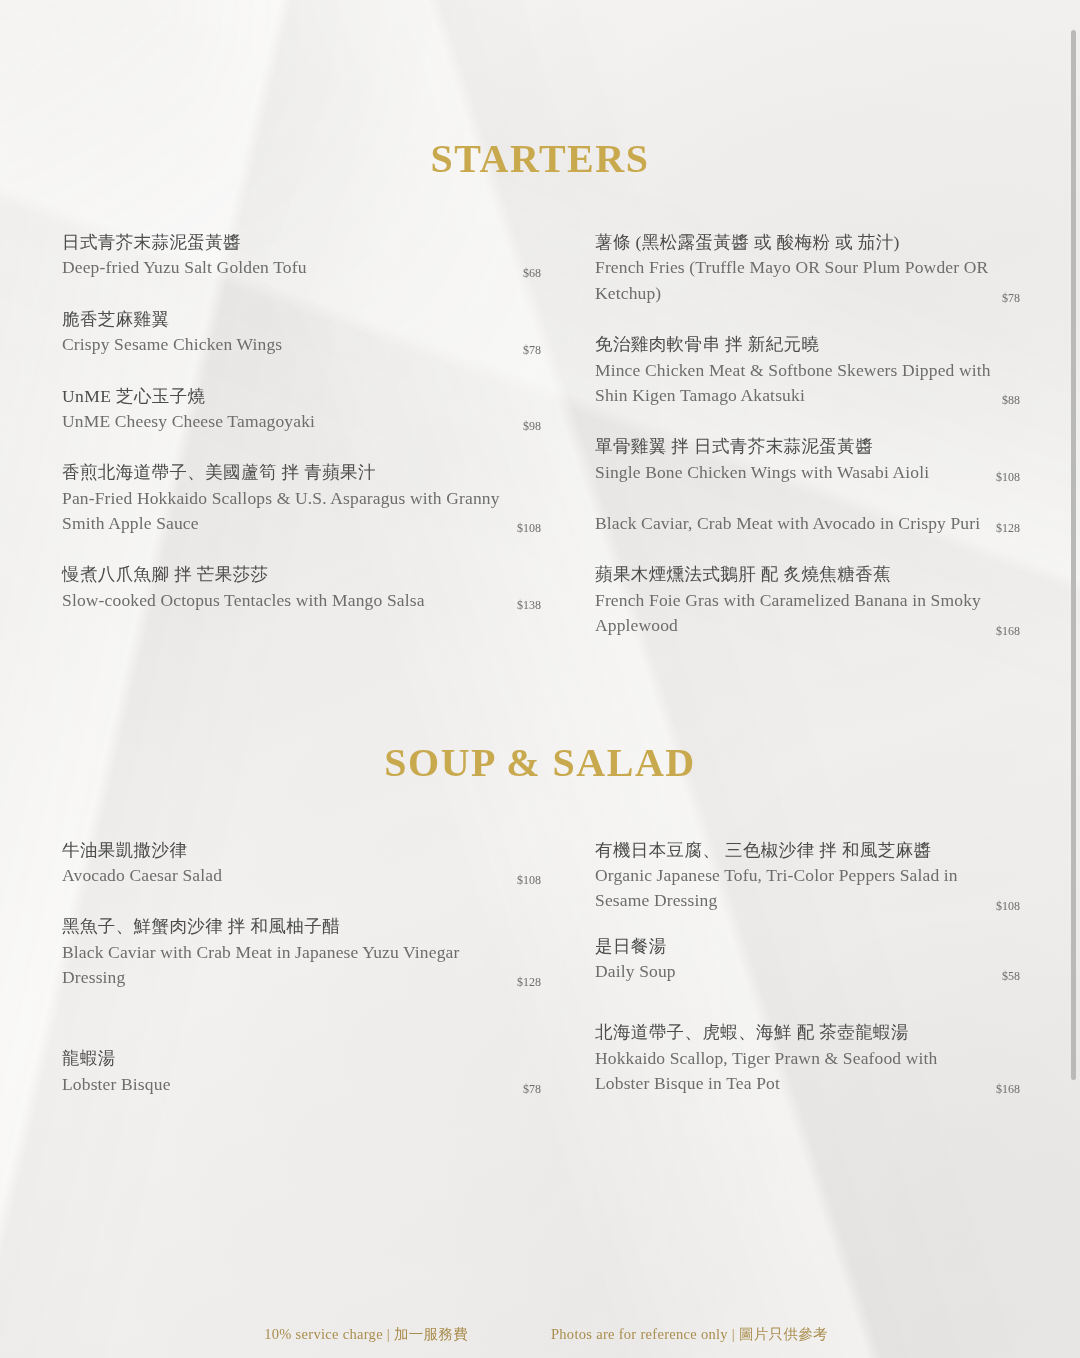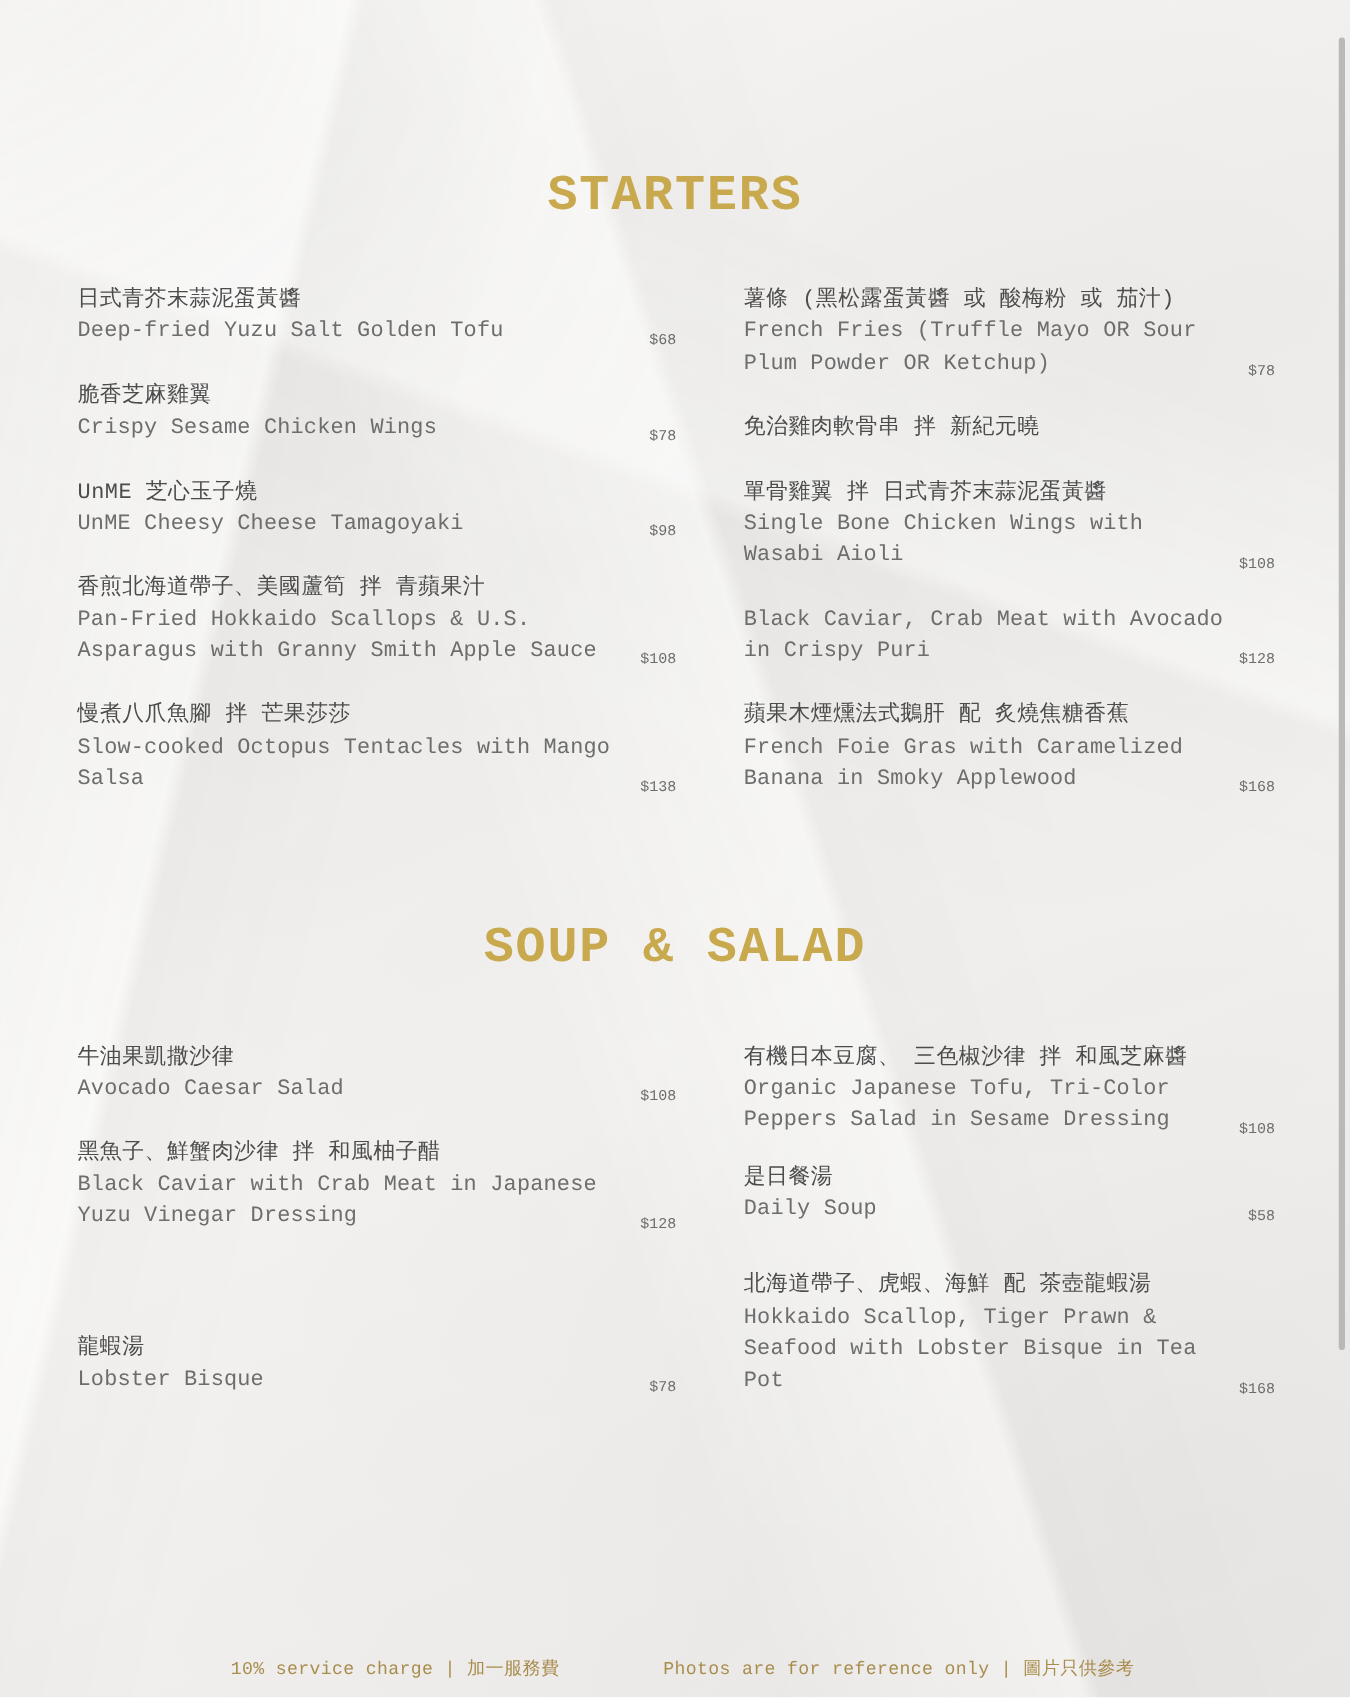--- a/index.html
+++ b/index.html
@@ -10,21 +10,21 @@
   .page {
     position: relative;
     width: 1080px;
     height: 1358px;
     background:
       radial-gradient(ellipse at 18% 12%, rgba(0,0,0,0.025) 0%, rgba(0,0,0,0) 38%),
       radial-gradient(ellipse at 78% 30%, rgba(0,0,0,0.022) 0%, rgba(0,0,0,0) 42%),
       radial-gradient(ellipse at 40% 72%, rgba(0,0,0,0.02) 0%, rgba(0,0,0,0) 45%),
       radial-gradient(ellipse at 88% 88%, rgba(0,0,0,0.03) 0%, rgba(0,0,0,0) 40%),
       linear-gradient(160deg, #f7f6f4 0%, #efeeec 35%, #f4f3f1 60%, #eceae8 100%);
-    font-family: Liberation Mono, monospace;
+    font-family: Liberation Serif, serif;
     overflow: hidden;
     color: #575757;
   }
   
   .page::before {
     content: "";
     position: absolute;
     inset: 0;
     pointer-events: none;
     background:
@@ -171,20 +171,24 @@
         <div class="item">
           <div class="zh">薯條 (黑松露蛋黃醬 或 酸梅粉 或 茄汁)</div>
           <div class="en-row">
             <div class="en">French Fries (Truffle Mayo OR Sour Plum Powder OR Ketchup)</div>
             <div class="price">$78</div>
           </div>
         </div>
 
         <div class="item">
           <div class="zh">免治雞肉軟骨串 拌 新紀元曉</div>
+          <div class="en-row">
+            <div class="en">Mince Chicken Meat &amp; Softbone Skewers Dipped with Shin Kigen Tamago Akatsuki</div>
+            <div class="price">$88</div>
+          </div>
         </div>
 
         <div class="item">
           <div class="zh">單骨雞翼 拌 日式青芥末蒜泥蛋黃醬</div>
           <div class="en-row">
             <div class="en">Single Bone Chicken Wings with Wasabi Aioli</div>
             <div class="price">$108</div>
           </div>
         </div>
 
@@ -212,21 +216,21 @@
       <div class="col col-left">
 
         <div class="item" style="">
           <div class="zh">牛油果凱撒沙律</div>
           <div class="en-row">
             <div class="en">Avocado Caesar Salad</div>
             <div class="price">$108</div>
           </div>
         </div>
 
-        <div class="item" style="margin-bottom:80px;">
+        <div class="item" style="margin-bottom:56px;">
           <div class="zh">黑魚子、鮮蟹肉沙律 拌 和風柚子醋</div>
           <div class="en-row">
             <div class="en">Black Caviar with Crab Meat in Japanese Yuzu Vinegar Dressing</div>
             <div class="price">$128</div>
           </div>
         </div>
 
         <div class="item">
           <div class="zh">龍蝦湯</div>
           <div class="en-row">

